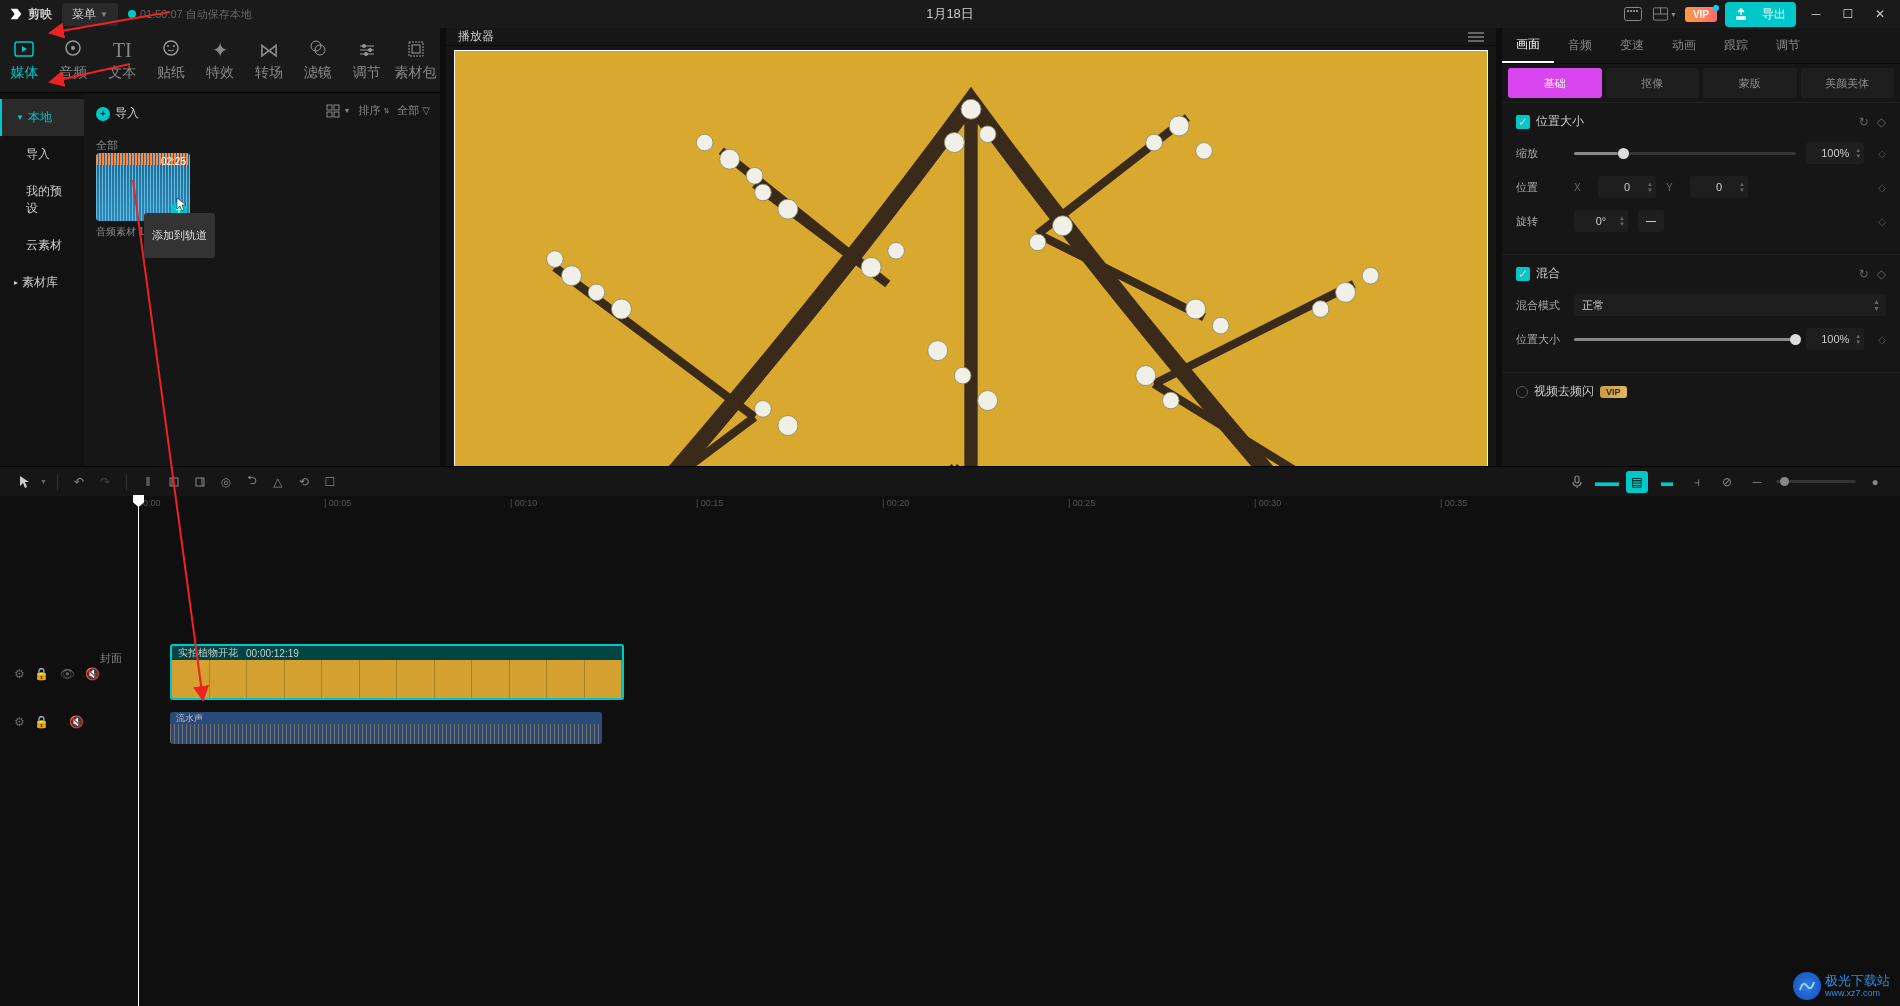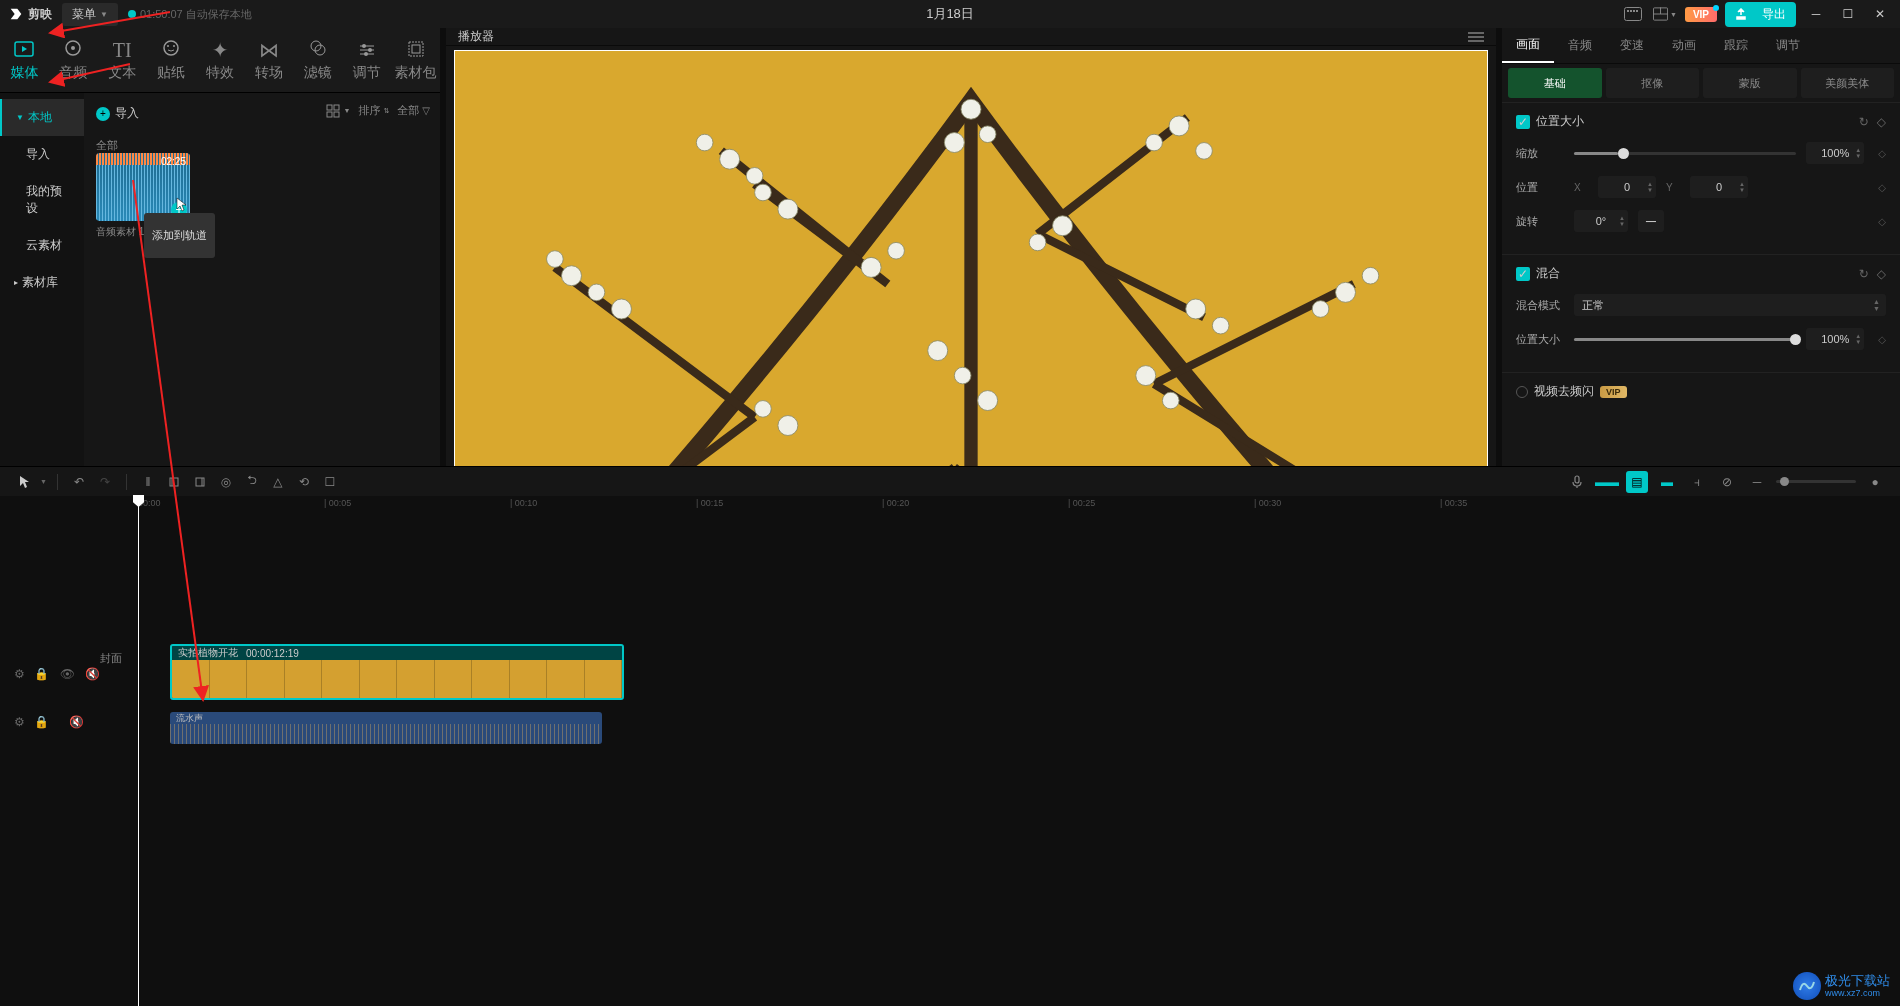--- a/index.html
+++ b/index.html
@@ -64,21 +64,21 @@
 .player-right-ctrls { margin-left: auto; display: flex; gap: 12px; align-items: center; }
 .ratio-btn { border: 1px solid #555; padding: 2px 6px; border-radius: 3px; font-size: 10px; cursor: pointer; }
 
 
 .right-panel { width: 398px; background: #161616; display: flex; flex-direction: column; }
 .prop-tabs { height: 36px; display: flex; border-bottom: 1px solid #0a0a0a; }
 .prop-tab { padding: 0 14px; display: flex; align-items: center; cursor: pointer; font-size: 12px; color: #888; }
 .prop-tab.active { color: #fff; border-bottom: 2px solid #fff; }
 .sub-tabs { height: 30px; display: flex; margin: 4px 6px; gap: 4px; }
 .sub-tab { flex: 1; display: flex; align-items: center; justify-content: center; cursor: pointer; color: #888; background: #1e1e1e; border-radius: 3px; font-size: 11px; }
-.sub-tab.active { background: #14532d; color: #fff; }
+.sub-tab.active { background: #d946ef; color: #fff; }
 .prop-section { padding: 10px 14px; border-top: 1px solid #222; }
 .section-header { display: flex; align-items: center; gap: 6px; margin-bottom: 12px; }
 .checkbox { width: 14px; height: 14px; background: #00c8c8; border-radius: 2px; display: flex; align-items: center; justify-content: center; }
 .checkbox.empty { background: transparent; border: 1px solid #555; border-radius: 50%; width: 12px; height: 12px; }
 .section-header .icons { margin-left: auto; display: flex; gap: 8px; color: #666; }
 .prop-row { display: flex; align-items: center; gap: 10px; margin-bottom: 12px; }
 .prop-label { width: 48px; font-size: 11px; color: #aaa; }
 .slider-track { flex: 1; height: 3px; background: #333; position: relative; border-radius: 2px; }
 .slider-fill { height: 100%; background: #888; border-radius: 2px; }
 .slider-thumb { position: absolute; top: -4px; width: 11px; height: 11px; background: #ddd; border-radius: 50%; }

